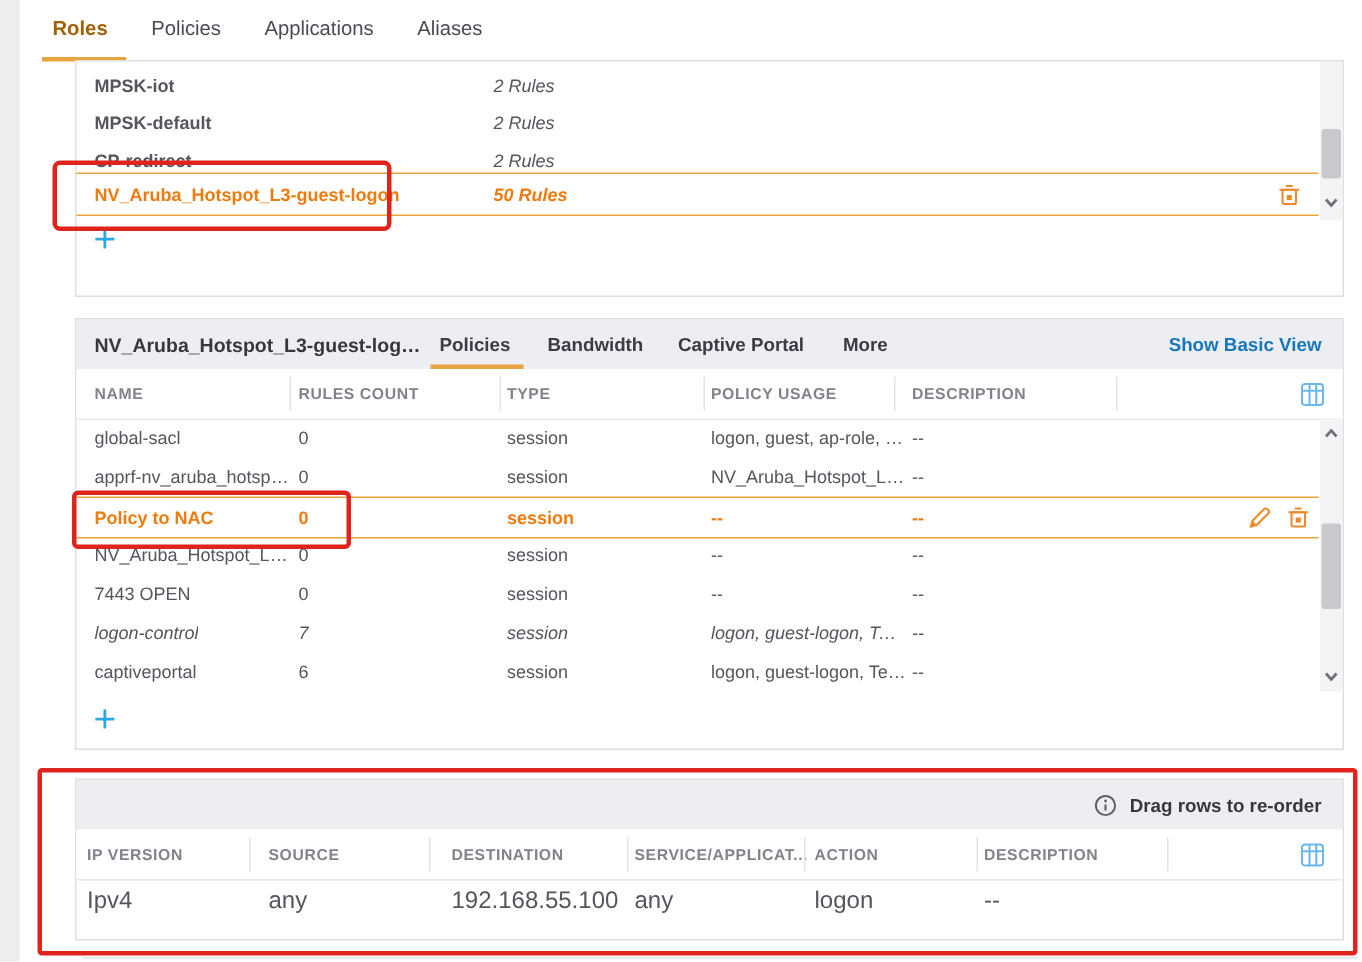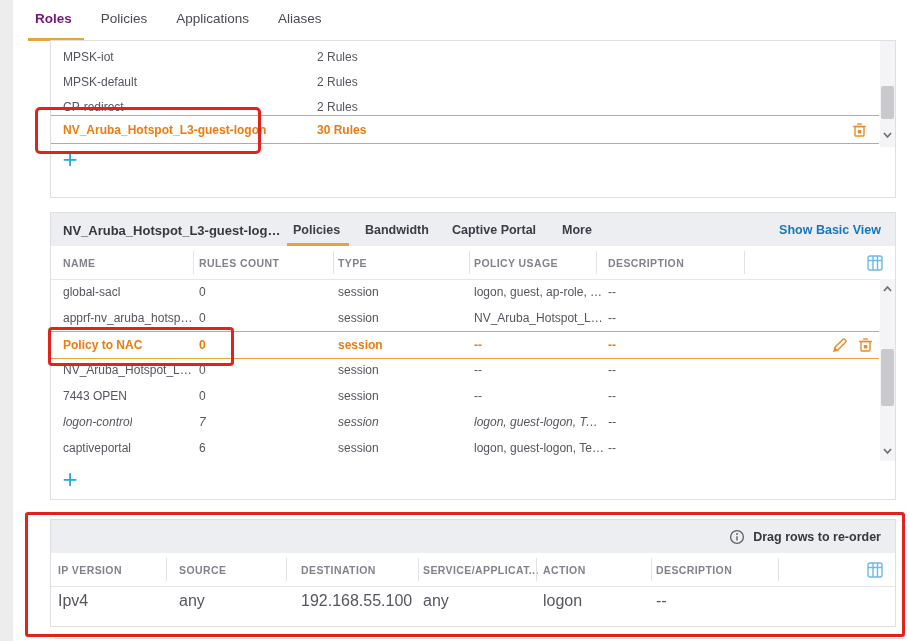--- a/index.html
+++ b/index.html
@@ -25,33 +25,33 @@
   }
   .abs{position:absolute;}
   .nowrap{white-space:nowrap;overflow:hidden;text-overflow:ellipsis;}
 
   
   .left-strip{left:0;top:0;width:13px;height:641px;background:#ededee;}
 
   
   .main-tabs{left:35px;top:11px;display:flex;gap:29px;font-size:13.5px;}
   .main-tab{color:#4a4a54;cursor:pointer;}
-  .main-tab.active{font-weight:bold;color:#701a75;}
+  .main-tab.active{font-weight:bold;color:#a16207;}
   .tab-underline{left:28px;top:38px;width:56px;height:3px;background:var(--amber);}
 
   
   .panel{background:#fff;border:1px solid var(--border-gray);}
   .top-panel{left:50px;top:40px;width:844px;height:156px;}
   .mid-panel{left:50px;top:212px;width:844px;height:286px;}
   .bot-panel{left:50px;top:519px;width:844px;height:106px;}
 
   
   .role-row{left:0;width:828px;height:25px;font-size:12px;color:#55555e;cursor:pointer;}
-  .role-row .rname{position:absolute;left:12px;top:50%;transform:translateY(-50%);}
-  .role-row .rcount{position:absolute;left:266px;top:50%;transform:translateY(-50%);}
+  .role-row .rname{position:absolute;left:12px;top:50%;transform:translateY(-50%);font-weight:bold;}
+  .role-row .rcount{position:absolute;left:278px;top:50%;transform:translateY(-50%);font-style:italic;}
   .role-row.selected{height:27px;border-top:1px solid var(--amber);border-bottom:1px solid var(--amber);}
   .role-row.selected .rname,.role-row.selected .rcount{color:var(--accent-orange);font-weight:bold;}
 
   .plus-btn{font-size:26px;line-height:20px;color:var(--plus-blue);font-weight:400;cursor:pointer;width:22px;text-align:center;}
 
   
   .sb{background:var(--track);width:15px;}
   .sb .thumb{position:absolute;left:1px;width:13px;background:var(--thumb);border-radius:2px;cursor:pointer;}
   .sb .chev{position:absolute;left:0;width:15px;height:16px;cursor:pointer;}
 
@@ -111,21 +111,21 @@
   <div class="abs role-row" style="top:28px;">
     <span class="rname nowrap">MPSK-default</span>
     <span class="rcount">2 Rules</span>
   </div>
   <div class="abs role-row" style="top:53px;">
     <span class="rname nowrap">CP-redirect</span>
     <span class="rcount">2 Rules</span>
   </div>
   <div class="abs role-row selected" style="top:74px;">
     <span class="rname nowrap">NV_Aruba_Hotspot_L3-guest-logon</span>
-    <span class="rcount">30 Rules</span>
+    <span class="rcount">50 Rules</span>
     <span class="row-icons" style="right:12px;">
       <svg width="15" height="16" viewBox="0 0 15 16">
         <g fill="none" stroke="#ee8a2a" stroke-width="1.4">
           <rect x="3" y="4.5" width="9" height="9.5" rx="1"></rect>
           <line x1="1" y1="4.5" x2="14" y2="4.5"></line>
           <line x1="5.2" y1="2" x2="9.8" y2="2"></line>
         </g>
         <rect x="5.8" y="8" width="3.4" height="3.4" fill="#ee8a2a"></rect>
       </svg>
     </span>

